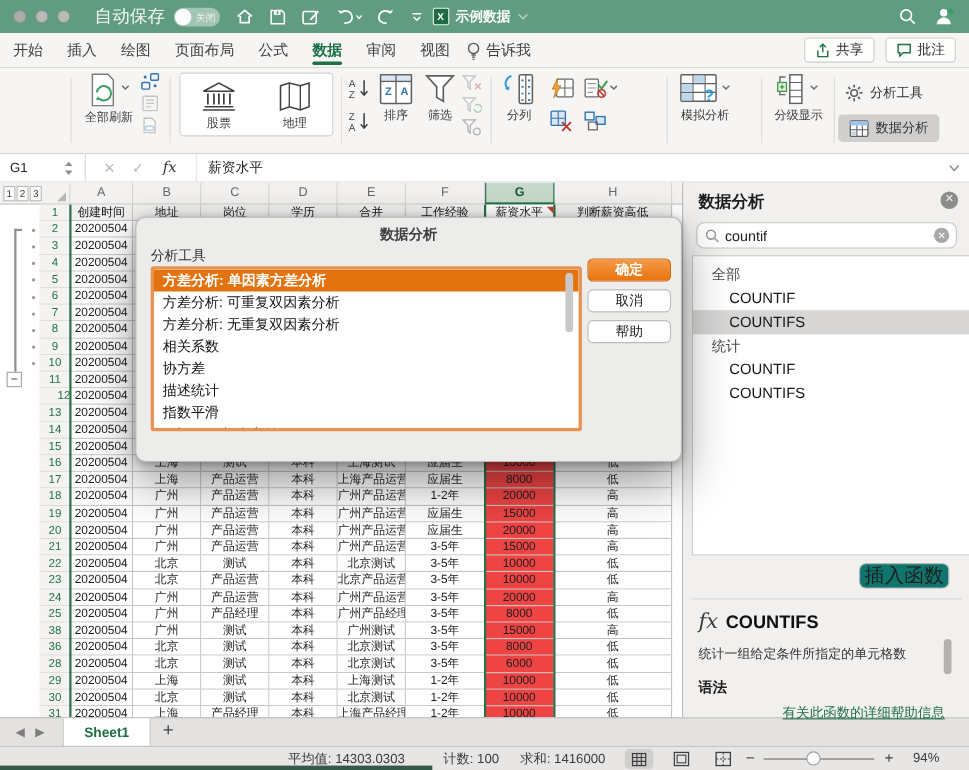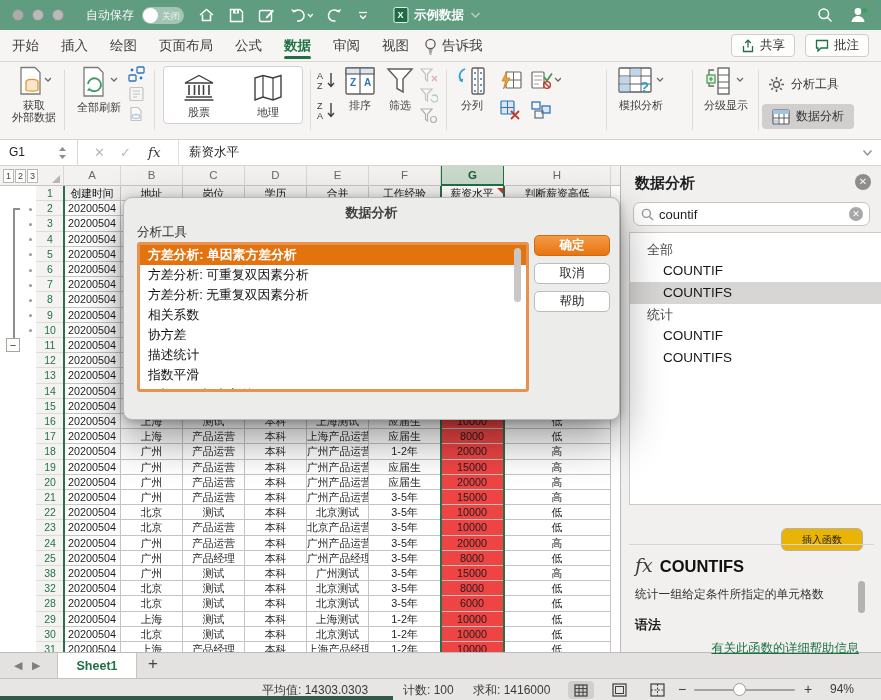--- a/index.html
+++ b/index.html
@@ -6,21 +6,21 @@
   html,body { width:881px; height:700px; }
   body { font-family:"Liberation Sans","DejaVu Sans",sans-serif; overflow:hidden; background:#fff; }
   .app { position:relative; width:881px; height:700px; background:#fff; overflow:hidden; }
   .abs { position:absolute; }
 
   
   .titlebar { position:absolute; left:0; top:0; width:881px; height:30px; background:#5f9c80; display:flex; align-items:center; }
   .light { width:12px; height:12px; border-radius:50%; background:#b7bcb8; border:1px solid #8d938e; margin-right:8px; }
   .light:first-child { background:#a9aeaa; }
   .traffic { display:flex; margin-left:12px; margin-right:14px; }
-  .autosave-label { color:#f4f8f5; font-size:12px; margin-right:8px; }
+  .autosave-label { color:#f4f8f5; font-size:16px; margin-right:8px; }
   .toggle { width:42px; height:17px; border-radius:9px; background:rgba(255,255,255,.42); position:relative; }
   .knob { position:absolute; left:1px; top:1px; width:15px; height:15px; border-radius:50%; background:#fdfdfd; }
   .toggle-state { position:absolute; left:20px; top:3px; font-size:9px; color:#edf3ee; }
   .tbicon { margin-left:14px; display:flex; align-items:center; }
   .tbicon svg { display:block; }
   .tb-title-wrap { position:absolute; left:50%; transform:translateX(-54%); top:0; height:30px; display:flex; align-items:center; }
   .xlicon { width:15px; height:16px; background:#1f6b42; border-radius:2px; color:#fff; font-size:9px; font-weight:bold; display:flex; align-items:center; justify-content:center; margin-right:6px; border:1px solid #e9f1ec; }
   .doc-title { color:#fbfdfc; font-size:12.5px; font-weight:600; }
   .tb-right { position:absolute; right:12px; top:0; height:30px; display:flex; align-items:center; gap:16px; }
 
@@ -90,21 +90,21 @@
   .ptitle { position:absolute; left:14px; top:8px; font-size:15px; font-weight:700; color:#1d1d1f; }
   .pclose { position:absolute; right:10px; top:8px; width:16px; height:16px; border-radius:50%; background:#8e8d8c; color:#f4f4f4; font-size:10px; line-height:16px; text-align:center; }
   .psearch { position:absolute; left:12px; top:36px; width:237px; height:24px; background:#fff; border:1px solid #c6c5c4; border-radius:7px; display:flex; align-items:center; }
   .psearch .q { font-size:13px; color:#1c1c1c; margin-left:5px; flex:1; }
   .pclear { width:14px; height:14px; border-radius:50%; background:#a9a8a7; color:#fff; font-size:9px; line-height:14px; text-align:center; margin-right:6px; }
   .fblist { position:absolute; left:8px; top:66px; width:263px; height:273px; background:#fff; border:1px solid #cac9c8; overflow:hidden; padding-top:6px; }
   .fbsec { height:21px; line-height:21px; padding-left:17px; font-size:13px; color:#4a4a4a; }
   .fbsec:nth-of-type(3) { color:#8c8c8c; }
   .fbitem { height:22px; line-height:22px; padding-left:33px; font-size:13.5px; color:#161616; }
   .fbitem.fbsel { background:#d7d6d5; }
-  .insertbtn { position:absolute; left:160px; top:362px; width:82px; height:23px; background:#eab308; border:1px solid #b3b2b1; border-radius:6px; font-size:10px; color:#1f1f1f; text-align:center; line-height:21px; }
+  .insertbtn { position:absolute; left:160px; top:346px; width:82px; height:23px; background:#0f766e; border:1px solid #b3b2b1; border-radius:6px; font-size:18px; color:#1f1f1f; text-align:center; line-height:21px; }
   .pdiv { position:absolute; left:8px; top:378px; width:245px; height:1px; background:#d6d5d4; }
   .fnrow { position:absolute; left:14px; top:388px; display:flex; align-items:baseline; gap:7px; }
   .fnfx { font-size:19px; font-style:italic; font-family:"DejaVu Serif","Liberation Serif",serif; color:#3b3b3b; }
   .fnname { font-size:16.5px; font-weight:700; color:#101010; }
   .fndesc { position:absolute; left:14px; top:421px; width:210px; font-size:11.8px; color:#333; }
   .fnsyn { position:absolute; left:14px; top:450px; font-size:13px; font-weight:700; color:#1c1c1c; }
   .pscroll { position:absolute; left:237px; top:415px; width:7px; height:32px; background:#b3b2b1; border-radius:4px; }
   .plink { position:absolute; right:22px; top:474px; font-size:12.3px; color:#1e7044; text-decoration:underline; }
 
   
@@ -229,30 +229,20 @@
       <div class="pillbtn">
         <svg width="14" height="13" viewBox="0 0 14 13">
             <path d="M1.5 1.5 H12.5 V9 H6 L3 12 V9 H1.5 Z" fill="none" stroke="#1e7145" stroke-width="1.3"></path>
           </svg>
         <span>批注</span>
       </div>
     </div>
   </div>
 
   <div class="ribbon">
-    <div class="rgroup bigbtn" style="left:8px;width:52px;">
-      <svg width="34" height="30" viewBox="0 0 34 30">
-          <path d="M4 1.5 H18 L23 6.5 V28 H4 Z" fill="#fff" stroke="#7c7b7a" stroke-width="1.3"></path>
-          <ellipse cx="15" cy="16" rx="6" ry="2.6" fill="#fbe6c8" stroke="#e0942e" stroke-width="1.2"></ellipse>
-          <path d="M9 16 V24 C9 25.4 21 25.4 21 24 V16" fill="#fbe6c8" stroke="#e0942e" stroke-width="1.2"></path>
-          <path d="M28 12 l3 3 3-3" fill="none" stroke="#6a6a6a" stroke-width="1.3"></path>
-        </svg>
-      <span class="blabel">获取
-外部数据</span>
-    </div>
     <div class="rdiv" style="left:64px"></div>
     <div class="rgroup bigbtn" style="left:70px;width:58px;">
       <svg width="40" height="32" viewBox="0 0 40 32">
           <path d="M5 1.5 H19 L24 6.5 V30 H5 Z" fill="#fff" stroke="#7c7b7a" stroke-width="1.3"></path>
           <path d="M9 18 a6.5 6.5 0 1 1 2 5.5" fill="none" stroke="#3d9b63" stroke-width="1.8"></path>
           <path d="M8 25 l3.4-.4 -1 -3.4 Z" fill="#3d9b63"></path>
           <path d="M32 12 l3 3 3-3" fill="none" stroke="#6a6a6a" stroke-width="1.3"></path>
         </svg>
       <span class="blabel">全部刷新</span>
     </div>
@@ -565,21 +555,21 @@
         <div class="cell" style="left: 504px; width: 107px; top: 156.8px;"></div>
         <div class="rownum" style="top: 172px;">11</div>
         <div class="cell" style="left: 64px; width: 57px; top: 172px;">20200504</div>
         <div class="cell" style="left: 121px; width: 62px; top: 172px;"></div>
         <div class="cell" style="left: 183px; width: 62px; top: 172px;"></div>
         <div class="cell" style="left: 245px; width: 62px; top: 172px;"></div>
         <div class="cell" style="left: 307px; width: 62px; top: 172px;"></div>
         <div class="cell" style="left: 369px; width: 72px; top: 172px;"></div>
         <div class="cell gsel" style="left: 441px; width: 63px; top: 172px;"></div>
         <div class="cell" style="left: 504px; width: 107px; top: 172px;"></div>
-        <div class="rownum" style="top: 187.2px;">12</div>
+        <div class="rownum" style="top: 187.2px; text-align: right;">12</div>
         <div class="cell" style="left: 64px; width: 57px; top: 187.2px;">20200504</div>
         <div class="cell" style="left: 121px; width: 62px; top: 187.2px;"></div>
         <div class="cell" style="left: 183px; width: 62px; top: 187.2px;"></div>
         <div class="cell" style="left: 245px; width: 62px; top: 187.2px;"></div>
         <div class="cell" style="left: 307px; width: 62px; top: 187.2px;"></div>
         <div class="cell" style="left: 369px; width: 72px; top: 187.2px;"></div>
         <div class="cell gsel" style="left: 441px; width: 63px; top: 187.2px;"></div>
         <div class="cell" style="left: 504px; width: 107px; top: 187.2px;"></div>
         <div class="rownum" style="top: 202.4px;">13</div>
         <div class="cell" style="left: 64px; width: 57px; top: 202.4px;">20200504</div>
@@ -700,21 +690,21 @@
         <div class="cell" style="left: 504px; width: 107px; top: 384.8px;">低</div>
         <div class="rownum" style="top: 400px;">38</div>
         <div class="cell" style="left: 64px; width: 57px; top: 400px;">20200504</div>
         <div class="cell" style="left: 121px; width: 62px; top: 400px;">广州</div>
         <div class="cell" style="left: 183px; width: 62px; top: 400px;">测试</div>
         <div class="cell" style="left: 245px; width: 62px; top: 400px;">本科</div>
         <div class="cell" style="left: 307px; width: 62px; top: 400px;">广州测试</div>
         <div class="cell" style="left: 369px; width: 72px; top: 400px;">3-5年</div>
         <div class="cell gsel" style="left: 441px; width: 63px; top: 400px;">15000</div>
         <div class="cell" style="left: 504px; width: 107px; top: 400px;">高</div>
-        <div class="rownum" style="top: 415.2px;">32</div>
+        <div class="rownum" style="top: 415.2px;">36</div>
         <div class="cell" style="left: 64px; width: 57px; top: 415.2px;">20200504</div>
         <div class="cell" style="left: 121px; width: 62px; top: 415.2px;">北京</div>
         <div class="cell" style="left: 183px; width: 62px; top: 415.2px;">测试</div>
         <div class="cell" style="left: 245px; width: 62px; top: 415.2px;">本科</div>
         <div class="cell" style="left: 307px; width: 62px; top: 415.2px;">北京测试</div>
         <div class="cell" style="left: 369px; width: 72px; top: 415.2px;">3-5年</div>
         <div class="cell gsel" style="left: 441px; width: 63px; top: 415.2px;">8000</div>
         <div class="cell" style="left: 504px; width: 107px; top: 415.2px;">低</div>
         <div class="rownum" style="top: 430.4px;">28</div>
         <div class="cell" style="left: 64px; width: 57px; top: 430.4px;">20200504</div>

